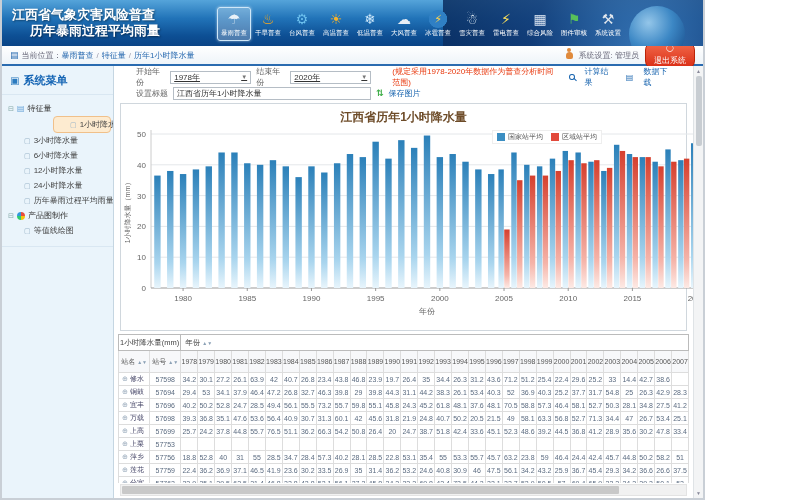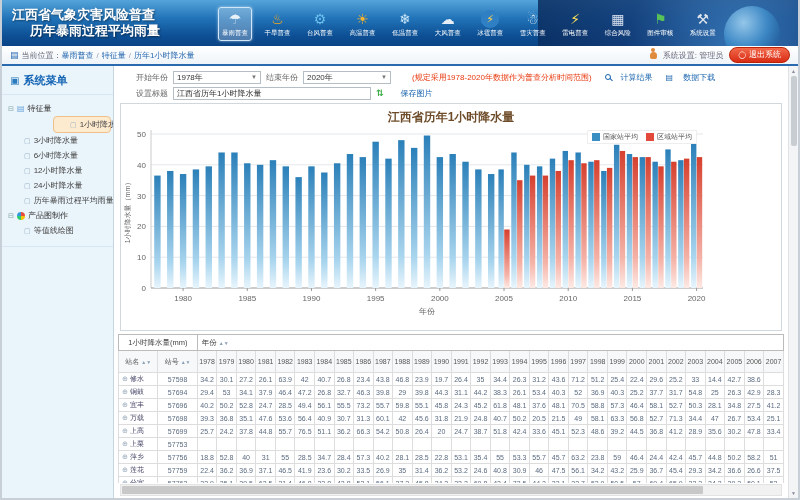--- a/index.html
+++ b/index.html
@@ -1,18 +1,18 @@
 <!DOCTYPE html>
 <html><head>
 <meta charset="utf-8">
 <style>
   * { margin:0; padding:0; box-sizing:border-box; }
   html,body { width:800px; height:500px; overflow:hidden;
     font-family:"Liberation Sans","DejaVu Sans",sans-serif; }
-  .window { width:800px; height:500px; border:2px solid #c9cfd6; border-top:none;
+  .window { width:705px; height:500px; border:2px solid #c9cfd6; border-top:none;
     background:#fff; display:flex; flex-direction:column; }
 
   
   .header { height:46px; position:relative; flex:0 0 46px; display:flex; align-items:center;
     background:linear-gradient(180deg,#55a4da 0%,#2173b8 40%,#0d4f94 78%,#0a4486 100%); overflow:hidden; }
   .header::after { content:""; position:absolute; right:0; top:0; width:260px; height:46px;
     background:radial-gradient(circle at 78% 125%, #3f7fc0 0%, #123a74 55%, #0a2c5e 100%); opacity:.85; }
   .globe { position:absolute; right:18px; top:6px; width:56px; height:56px; border-radius:50%;
     background:radial-gradient(circle at 35% 30%, #9fd0f0 0%, #3e8bc8 45%, #0e3d7c 100%); z-index:1; opacity:.9; }
   .app-title { position:relative; z-index:2; width:206px; padding-left:10px; color:#fff; font-weight:bold;
@@ -35,21 +35,21 @@
   
   .crumbbar { height:20px; flex:0 0 20px; background:linear-gradient(180deg,#ffffff,#eef4f9);
     border-bottom:2px solid #2a6bb0; display:flex; align-items:center; font-size:8px; color:#667; padding:0 8px; }
   .crumb-ico { color:#2a6bb0; font-size:9px; margin-right:3px; }
   .crumb-link { color:#2a6bb0; cursor:pointer; }
   .crumb-sep { color:#99a; margin:0 3px; }
   .crumb-right { margin-left:auto; display:flex; align-items:center; gap:6px; }
   .user-ico { width:7px; height:7px; border-radius:50% 50% 2px 2px; background:#e08a3c; position:relative; }
   .user-ico::before { content:""; position:absolute; top:-4px; left:1.5px; width:4px; height:4px; border-radius:50%; background:#e08a3c; }
   .logout-btn { background:linear-gradient(180deg,#f2694a,#d92c14); color:#fff; font-size:8px;
-    padding:1px 8px 2px; border-radius:8px; border:1px solid #b92408; cursor:pointer; display:flex; align-items:center; gap:3px; }
+    padding:1px 8px 2px; border-radius:8px; border:1px solid #b92408; cursor:pointer; display:flex; align-items:center; gap:3px;flex-direction:column; }
   .logout-btn .dot { font-size:7px; }
 
   
   .body { flex:1; display:flex; overflow:hidden; }
   .sidebar { width:112px; flex:0 0 112px; background:#eaf4fb; border-right:1px solid #c5d6e2; overflow:hidden; }
   .side-title { display:flex; align-items:center; gap:4px; padding:7px 8px 6px; color:#1464b4;
     font-weight:bold; font-size:11px; border-bottom:1px solid #d9e7f2; }
   .side-title .sq { color:#2a7abf; font-size:10px; }
   .tree { padding:6px 2px 8px 6px; border-bottom:1px solid #d9e7f2; }
   .tree-group { display:flex; align-items:center; gap:3px; font-size:8px; color:#333; padding:2px 0; cursor:pointer; }
@@ -62,21 +62,21 @@
   .tree-item .doc { color:#9ab4c8; font-size:7px; }
   .tree-item.selected { background:#fdebd0; border:1px solid #f0c08a; border-radius:4px;margin-left:45px; }
 
   .main { flex:1; position:relative; background:#fff; overflow:hidden; display:flex; flex-direction:column; }
 
   
   .filterbar { flex:0 0 36px; padding:3px 22px 2px; font-size:8px; color:#555; }
   .f-row { display:flex; align-items:center; gap:5px; height:16px; }
   .f-label { color:#666; }
   .sel { display:inline-flex; align-items:center; justify-content:space-between; width:88px; height:13px;
-    border:1px solid #b5bdc5; background:#fff; padding:0 3px; cursor:pointer; color:#333; }
+    border:1px solid #b5bdc5; background:#fff; padding:0 3px; cursor:pointer; color:#333;text-decoration:underline; }
   .sel .arr { color:#777; font-size:6px; }
   .note { color:#e8380d; margin-left:16px; }
   .lnk { color:#1763ae; display:inline-flex; align-items:center; gap:10px; cursor:pointer; margin-left:8px; }
   .mag { width:6px; height:6px; border:1.3px solid #1763ae; border-radius:50%; position:relative; display:inline-block; }
   .mag::after { content:""; position:absolute; width:4px; height:1.3px; background:#1763ae; transform:rotate(45deg); right:-3px; bottom:-1px; }
   .disk { color:#1763ae; font-size:8px; }
   .ttl-input { width:198px; height:13px; border:1px solid #b5bdc5; font-size:8px; padding:0 3px; color:#333; }
   .updn { color:#3fae49; font-size:9px; font-weight:bold; }
 
   
@@ -256,21 +256,21 @@
           </span>
           <span class="lnk">
             <span class="disk">▤</span>
             <span>数据下载</span>
           </span>
         </div>
         <div class="f-row">
           <span class="f-label">设置标题</span>
           <input class="ttl-input" value="江西省历年1小时降水量" style="">
           <span class="updn">⇅</span>
-          <span class="lnk" style="margin-left:12px">
+          <span class="lnk" style="margin-left:0">
             <span>保存图片</span>
           </span>
         </div>
       </div>
 
       <div class="chart-panel">
         <div class="chart-title">江西省历年1小时降水量</div>
         <div class="legend" id="legend">
             <span class="leg-item">
               <span class="leg-sw" style="background: rgb(59, 142, 194);"></span>

